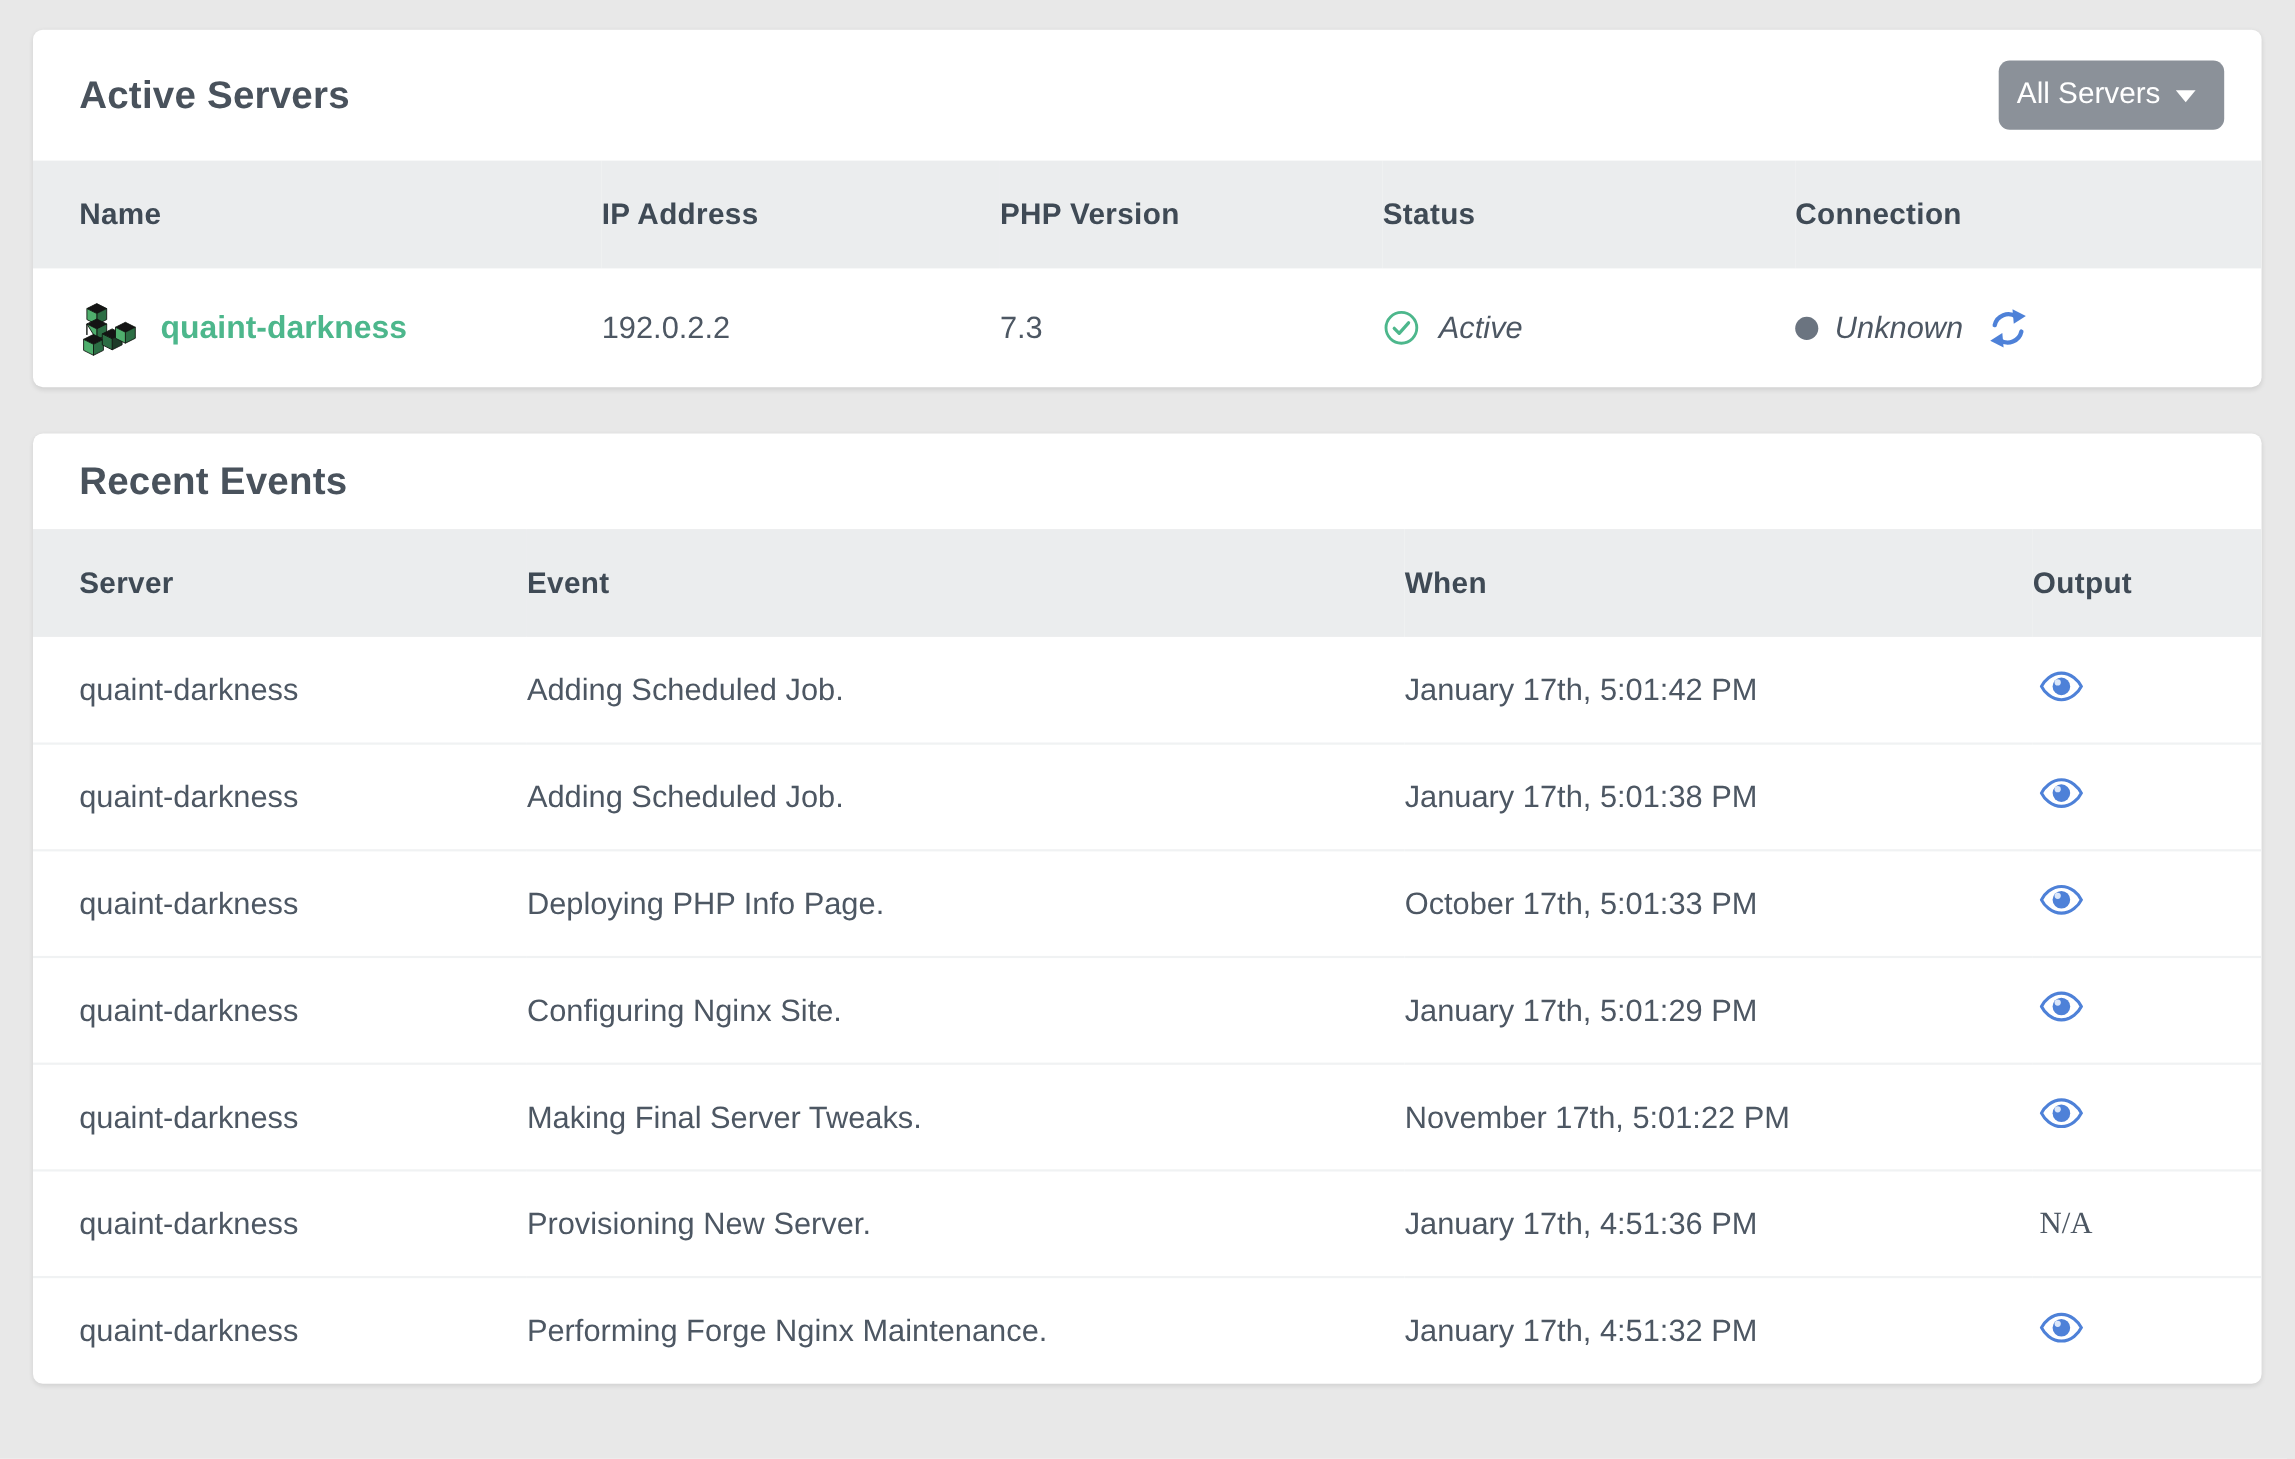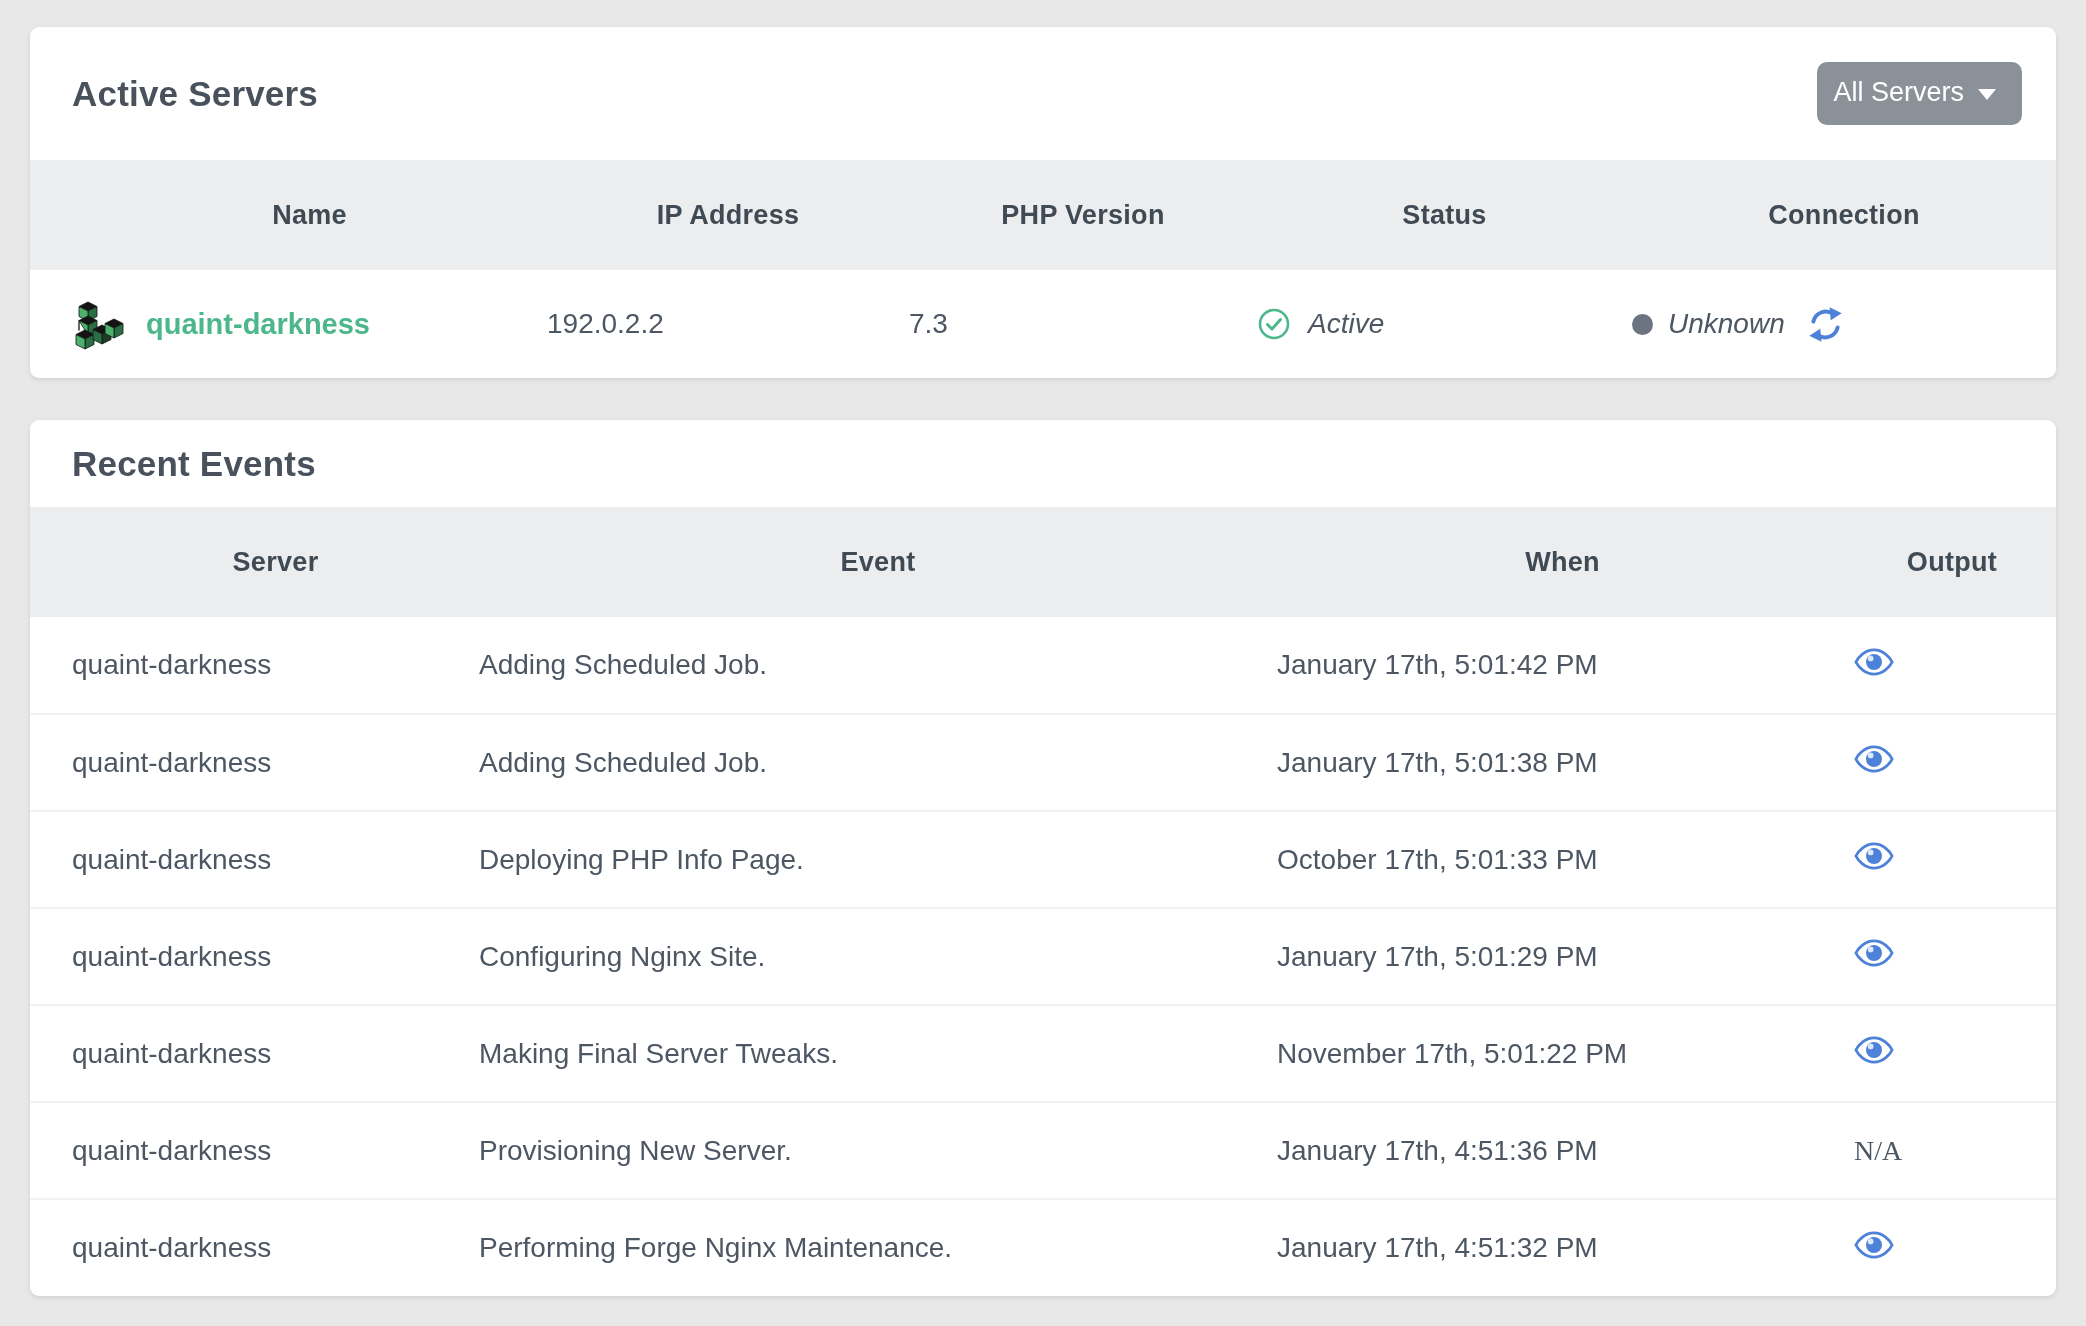--- a/index.html
+++ b/index.html
@@ -13,21 +13,21 @@
 
   .card {
     background: #ffffff;
     border-radius: 9px;
     box-shadow: 0 2px 5px rgba(0,0,0,0.10);
     overflow: hidden;
   }
   .card + .card { margin-top: 42px; }
 
   .card-head {
-    height: 133px;
+    height: 119px;
     display: flex; align-items: center;
     padding: 0 34px 0 42px;
     position: relative;
   }
   .card-head.short { height: 87px; }
   .card-title {
     font-size: 35px;
     color: #49525c;
     letter-spacing: 0.2px;
   }
@@ -48,24 +48,24 @@
     border-left: 9px solid transparent;
     border-right: 9px solid transparent;
     border-top: 11px solid #ffffff;
     display: inline-block;
     margin-top: 4px;
   }
 
   table { border-collapse: collapse; table-layout: fixed; width: 100%; }
   thead tr { background: #ebedee; }
   th {
-    text-align: center;
+    text-align: left;
     font-size: 27px; font-weight: bold;
     color: #3f4a55;
-    height: 110px;
+    height: 98px;
     vertical-align: middle;
     letter-spacing: 0.3px;
   }
   td {
     font-size: 28px;
     color: #4d5763;
     vertical-align: middle;
   }
   .servers-table td { height: 108px; }
   .events-table td { height: 97px; }

